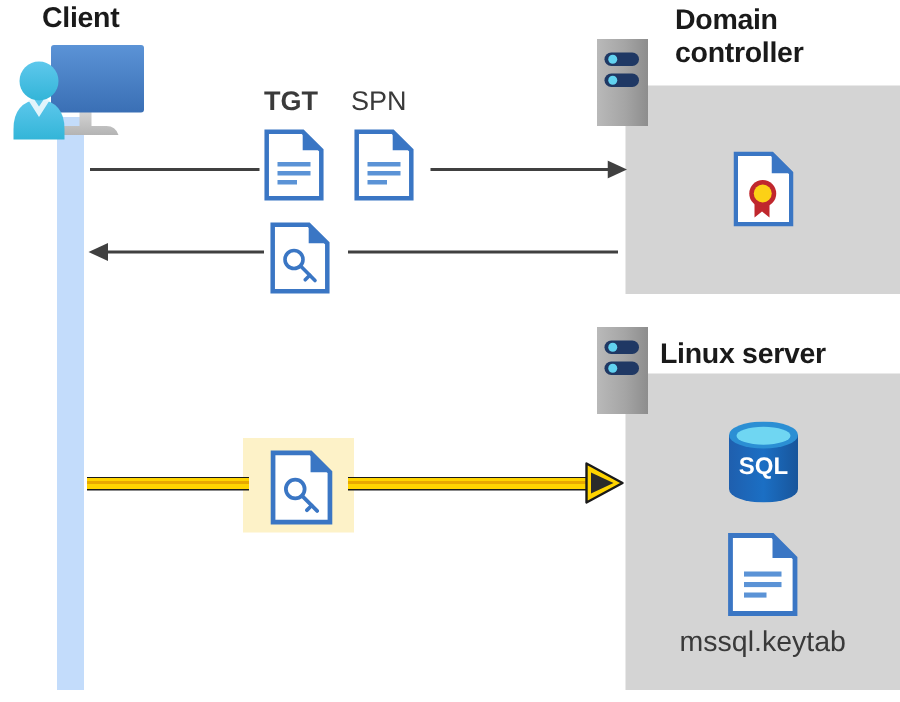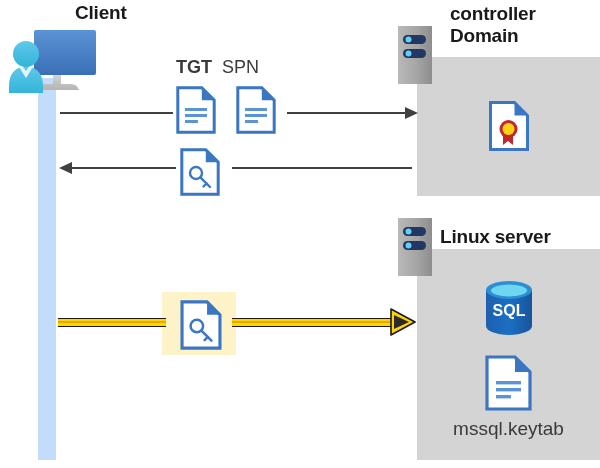--- a/index.html
+++ b/index.html
@@ -9,21 +9,21 @@
     -webkit-font-smoothing:antialiased;
   }
   .stage{position:absolute;inset:0;}
   .abs{position:absolute;}
 
   
   .title{
     font-weight:bold;color:#1a1a1a;line-height:1.18;
     letter-spacing:-0.2px;
   }
-  #client-title{left:28px;top:2px;font-size:19px;margin-left:47px;}
+  #client-title{left:28px;top:2px;font-size:19px;}
   #dc-title{left:450px;top:3px;font-size:19px;width:145px;}
   #linux-title{left:440px;top:226px;font-size:19px;width:150px;}
 
   
   #client-lifeline{
     left:38px;top:78px;width:18px;height:382px;
     background:#c3dcfb;
   }
 
   
@@ -58,21 +58,21 @@
   #flow3-b{left:232px;top:318px;width:163px;}
   #flow3-head{left:390px;top:307px;}
 
   #highlight-box{
     left:162px;top:292px;width:74px;height:63px;background:#fdf2c8;
   }
 
   
   .doclabel{font-size:18px;color:#3a3a3a;}
   #tgt-label{left:176px;top:57px;font-weight:bold;}
-  #spn-label{left:222px;top:57px;}
+  #spn-label{left:234px;top:57px;}
 
   #keytab-label{
     left:417px;top:418px;width:183px;text-align:center;
     font-size:19px;color:#3a3a3a;
   }
 
   
   .icon-wrap{display:block;}
   #tgt-doc{left:176px;top:86px;}
   #spn-doc{left:236px;top:86px;}
@@ -116,22 +116,22 @@
 
       <path d="M14 43 l7 11 l7 -11 l-3 -2 l-4 6 l-4 -6 z" fill="#eaf7fc" opacity="0.95"></path>
 
       <circle cx="21" cy="30" r="13" fill="url(#perGrad)"></circle>
     </svg>
   </div>
 
   <div class="abs server-box" id="dc-box"></div>
 
   <div class="abs title" id="dc-title">
+    <div>Domain</div>
     <div>controller</div>
-    <div>Domain</div>
   </div>
 
   <div class="abs server-icon" id="dc-server-icon">
     <svg width="34" height="58" viewBox="0 0 34 58">
       <defs>
         <linearGradient id="srvGrad" x1="0" y1="0" x2="1" y2="0">
           <stop offset="0" stop-color="#b9b9b9"></stop>
           <stop offset="0.55" stop-color="#a5a5a5"></stop>
           <stop offset="1" stop-color="#8d8d8d"></stop>
         </linearGradient>

